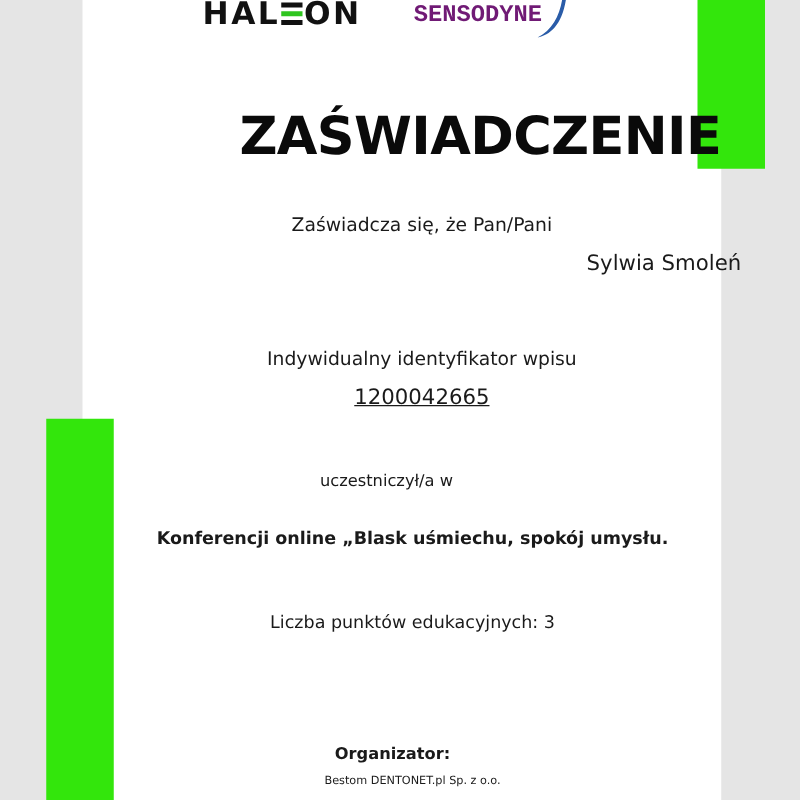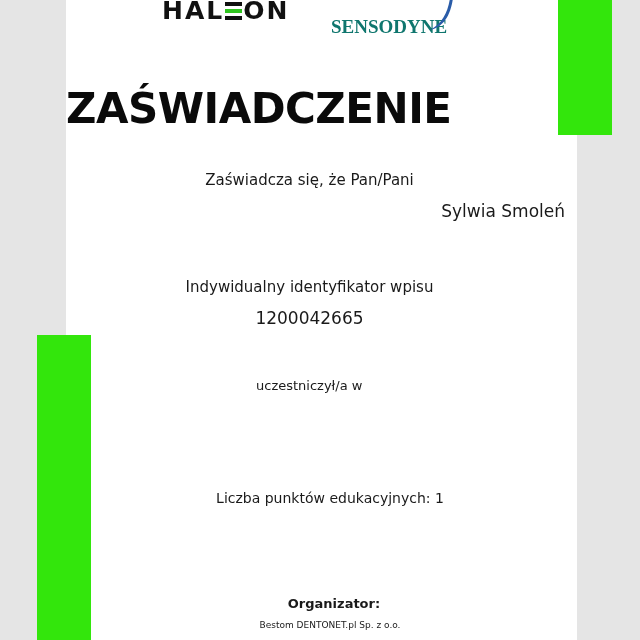--- a/index.html
+++ b/index.html
@@ -4,32 +4,32 @@
 <style>
   html, body { margin:0; padding:0; }
   body { width:640px; height:640px; background:#e5e5e5; position:relative; overflow:hidden; font-family:"DejaVu Sans", sans-serif; color:#111; }
   .page { position:absolute; left:66px; top:0; width:511px; height:640px; background:#ffffff; }
   .bar-right { position:absolute; left:558px; top:0; width:54px; height:135px; background:#33e60c; }
   .bar-left { position:absolute; left:37px; top:335px; width:54px; height:305px; background:#33e60c; }
   .logo-haleon { position:absolute; left:162px; top:-4px; font-family:"DejaVu Sans", sans-serif; font-weight:bold; font-size:25px; letter-spacing:2px; color:#111; }
   .logo-haleon .e { display:inline-block; width:17px; height:18px; position:relative; vertical-align:baseline; margin:0 1px; }
   .logo-haleon .e span { position:absolute; left:0; width:17px; height:4px; background:#111; }
   .logo-haleon .e span.mid { background:#2fc51f; }
-  .logo-sensodyne { position:absolute; left:331px; top:16px; font-family:Liberation Serif, serif; font-weight:bold; font-size:19px; color:#0f766e; letter-spacing:0px; }
+  .logo-sensodyne { position:absolute; left:331px; top:1px; font-family:Liberation Mono, monospace; font-weight:bold; font-size:19px; color:#701a75; letter-spacing:0px; }
   .swoosh { position:absolute; left:430px; top:-2px; }
-  .title { position:absolute; left:66px; width:511px; top:84px; text-align:left; font-family:"DejaVu Sans", sans-serif; font-weight:bold; font-size:42px; letter-spacing:-0.5px; color:#0a0a0a; }
-  .t { position:absolute; left:54px; width:511px; text-align:center; font-family:"DejaVu Sans", sans-serif; color:#1a1a1a; }
+  .title { position:absolute; left:66px; width:511px; top:84px; text-align:right; font-family:"DejaVu Sans", sans-serif; font-weight:bold; font-size:42px; letter-spacing:-0.5px; color:#0a0a0a; }
+  .t { position:absolute; left:82px; width:511px; text-align:center; font-family:"DejaVu Sans", sans-serif; color:#1a1a1a; }
   .l1 { top:171px; font-size:15px; }
   .l2 { top:201px; font-size:17px;text-align:right; }
   .l3 { top:278px; font-size:15px; }
-  .l4 { top:308px; font-size:17px; }
+  .l4 { top:308px; font-size:17px;text-decoration:underline; }
   .l5 { top:378px; font-size:13px; left:256px; width:auto; text-align:right; }
   .conf { top:421px; font-size:14px; font-weight:bold; line-height:20px; left:120px; width:420px; }
   .l6 { top:490px; font-size:14px; left:120px; width:420px; }
-  .org { top:596px; font-size:13px; font-weight:bold; left:124px; width:420px; }
+  .org { top:596px; font-size:13px; font-weight:bold; left:104px; width:420px; }
   .orgname { top:620px; font-size:9px; left:120px; width:420px; }
 </style>
 </head>
 <body>
 
 <div class="page"></div>
 <div class="bar-right"></div>
 <div class="bar-left"></div>
 
 <div class="logo-haleon"><span>HAL</span><span class="e"><span style="top:1px"></span><span class="mid" style="top:8px"></span><span style="top:15px"></span></span><span>ON</span></div>
@@ -40,16 +40,17 @@
 </svg>
 
 <div class="title">ZAŚWIADCZENIE</div>
 
 <div class="t l1">Zaświadcza się, że Pan/Pani</div>
 <div class="t l2">Sylwia Smoleń</div>
 <div class="t l3">Indywidualny identyfikator wpisu</div>
 <div class="t l4">1200042665</div>
 <div class="t l5">uczestniczył/a w</div>
 <div class="t conf">
+  <div>Konferencji online „Blask uśmiechu, spokój umysłu.</div>
 </div>
-<div class="t l6">Liczba punktów edukacyjnych: 1</div>
+<div class="t l6">Liczba punktów edukacyjnych: 3</div>
 <div class="t org">Organizator:</div>
 <div class="t orgname">Bestom DENTONET.pl Sp. z o.o.</div>
 
 </body></html>

